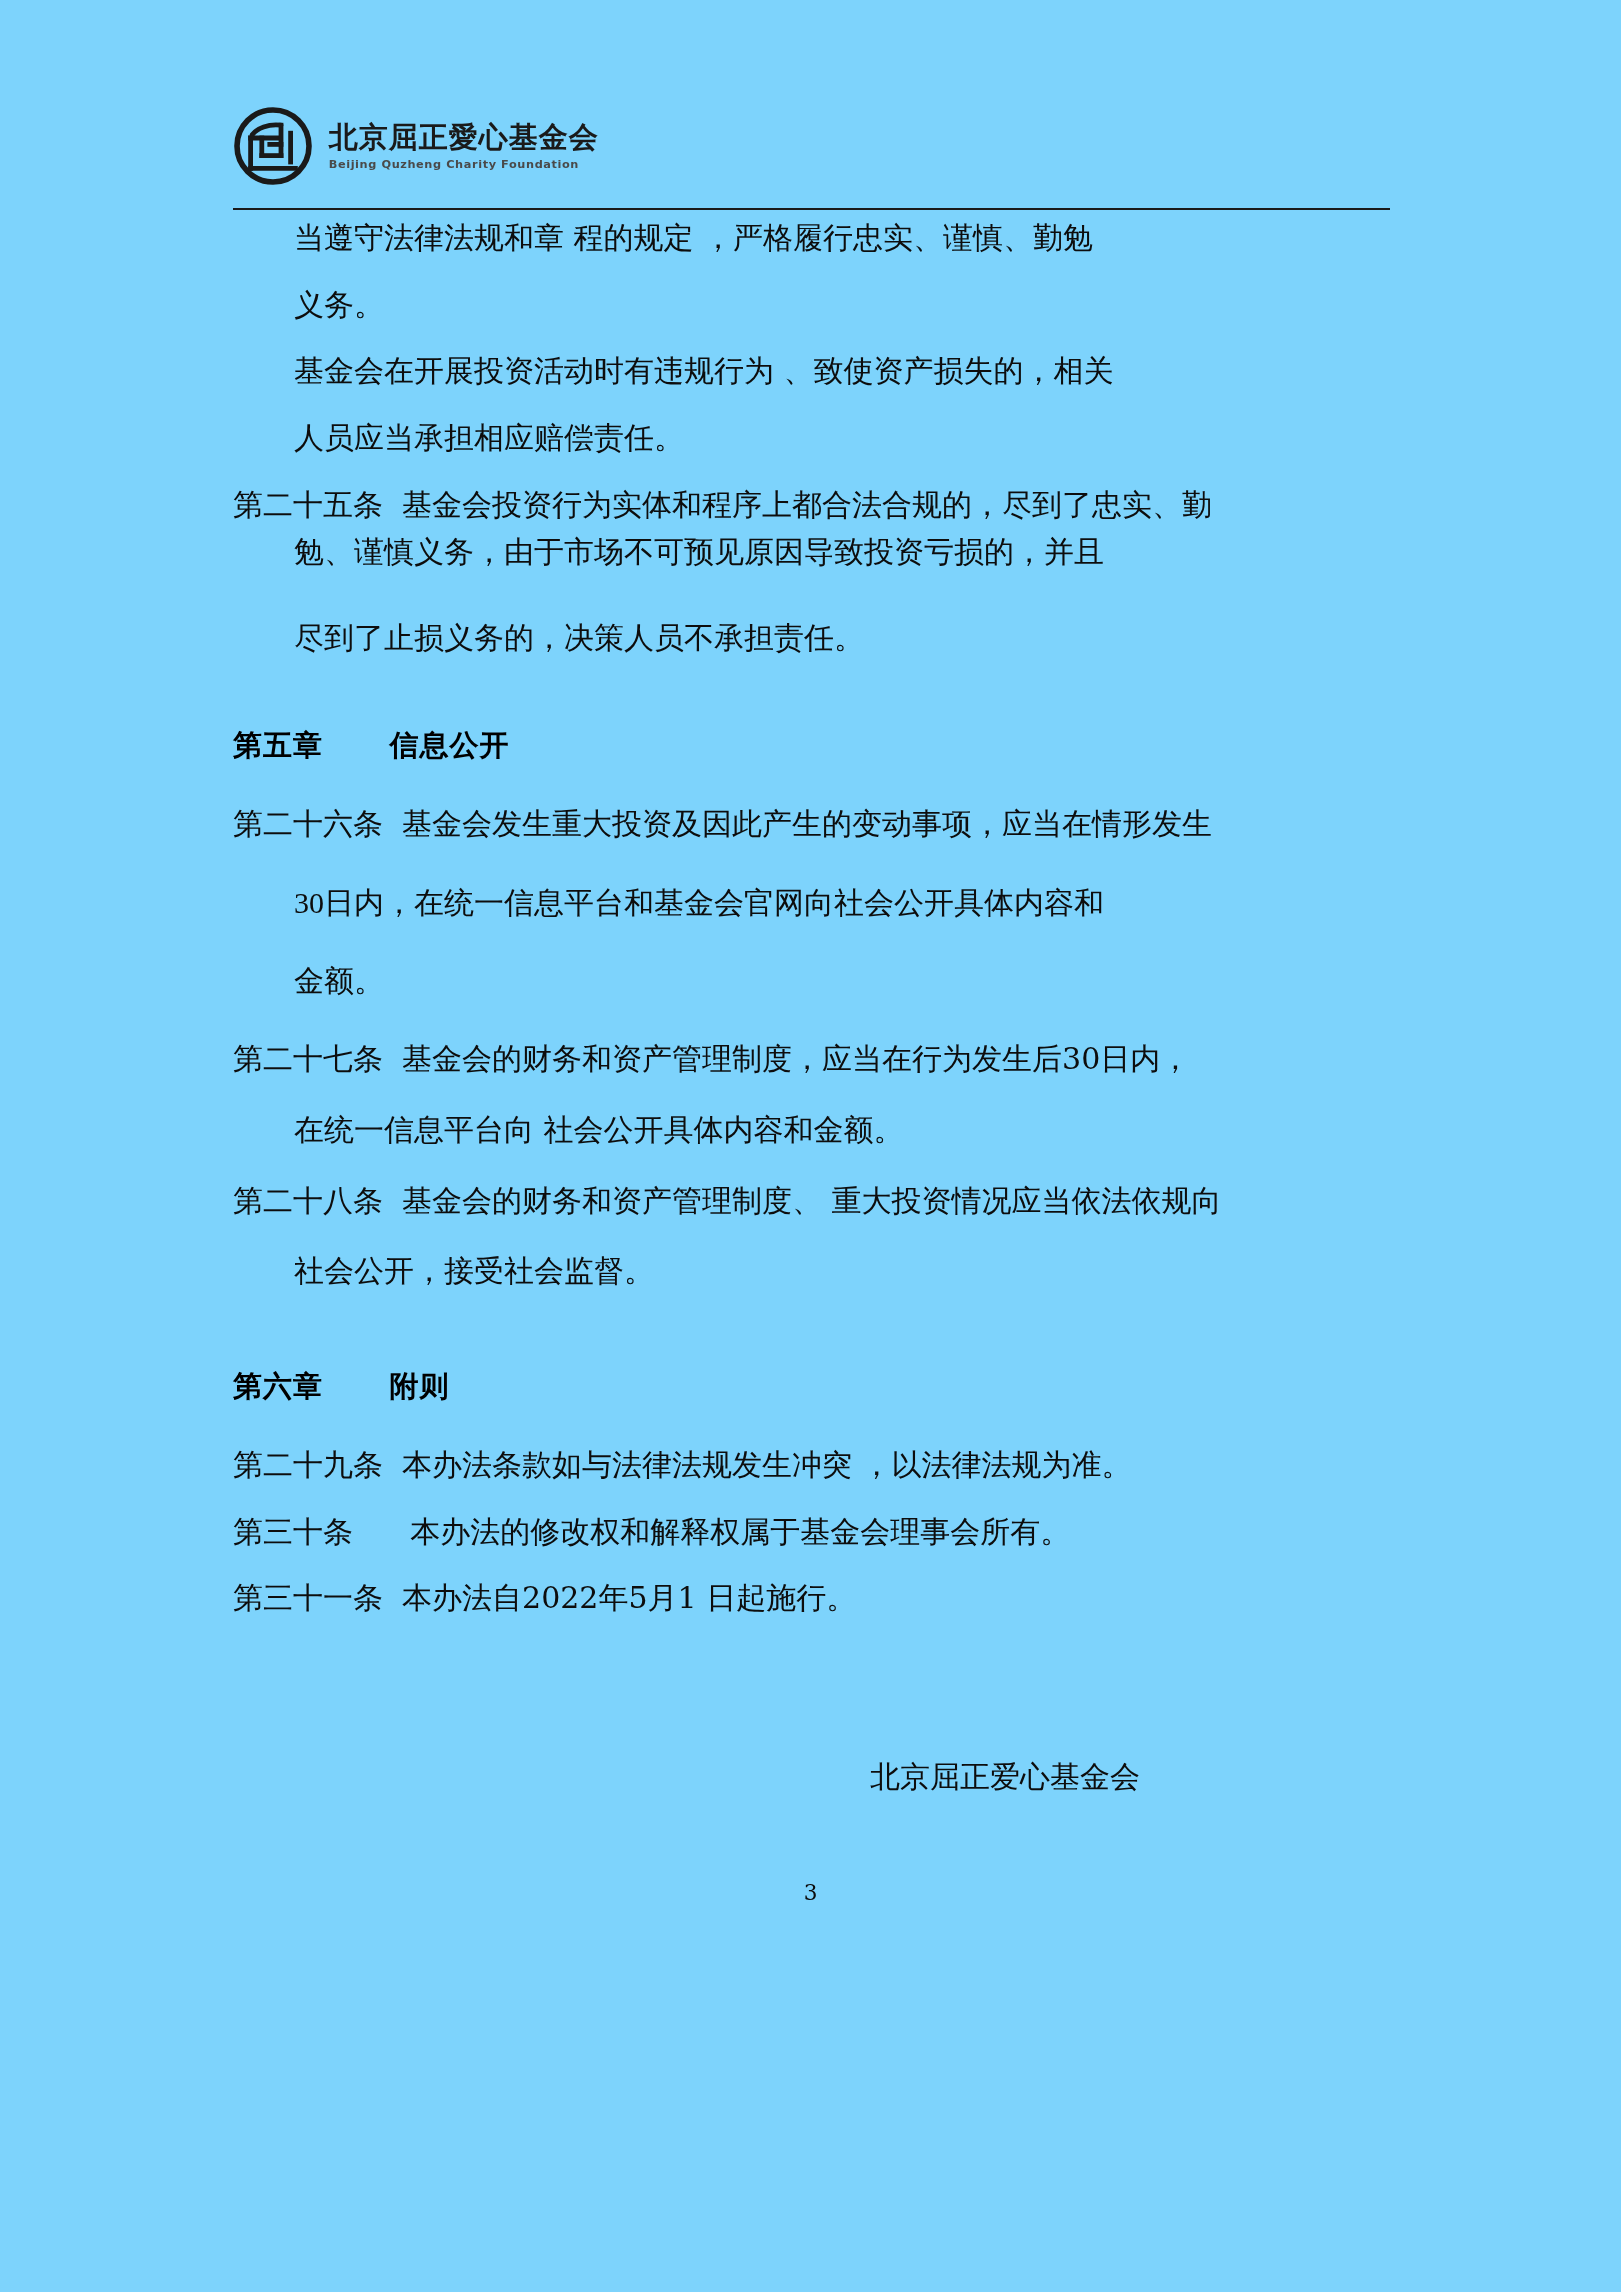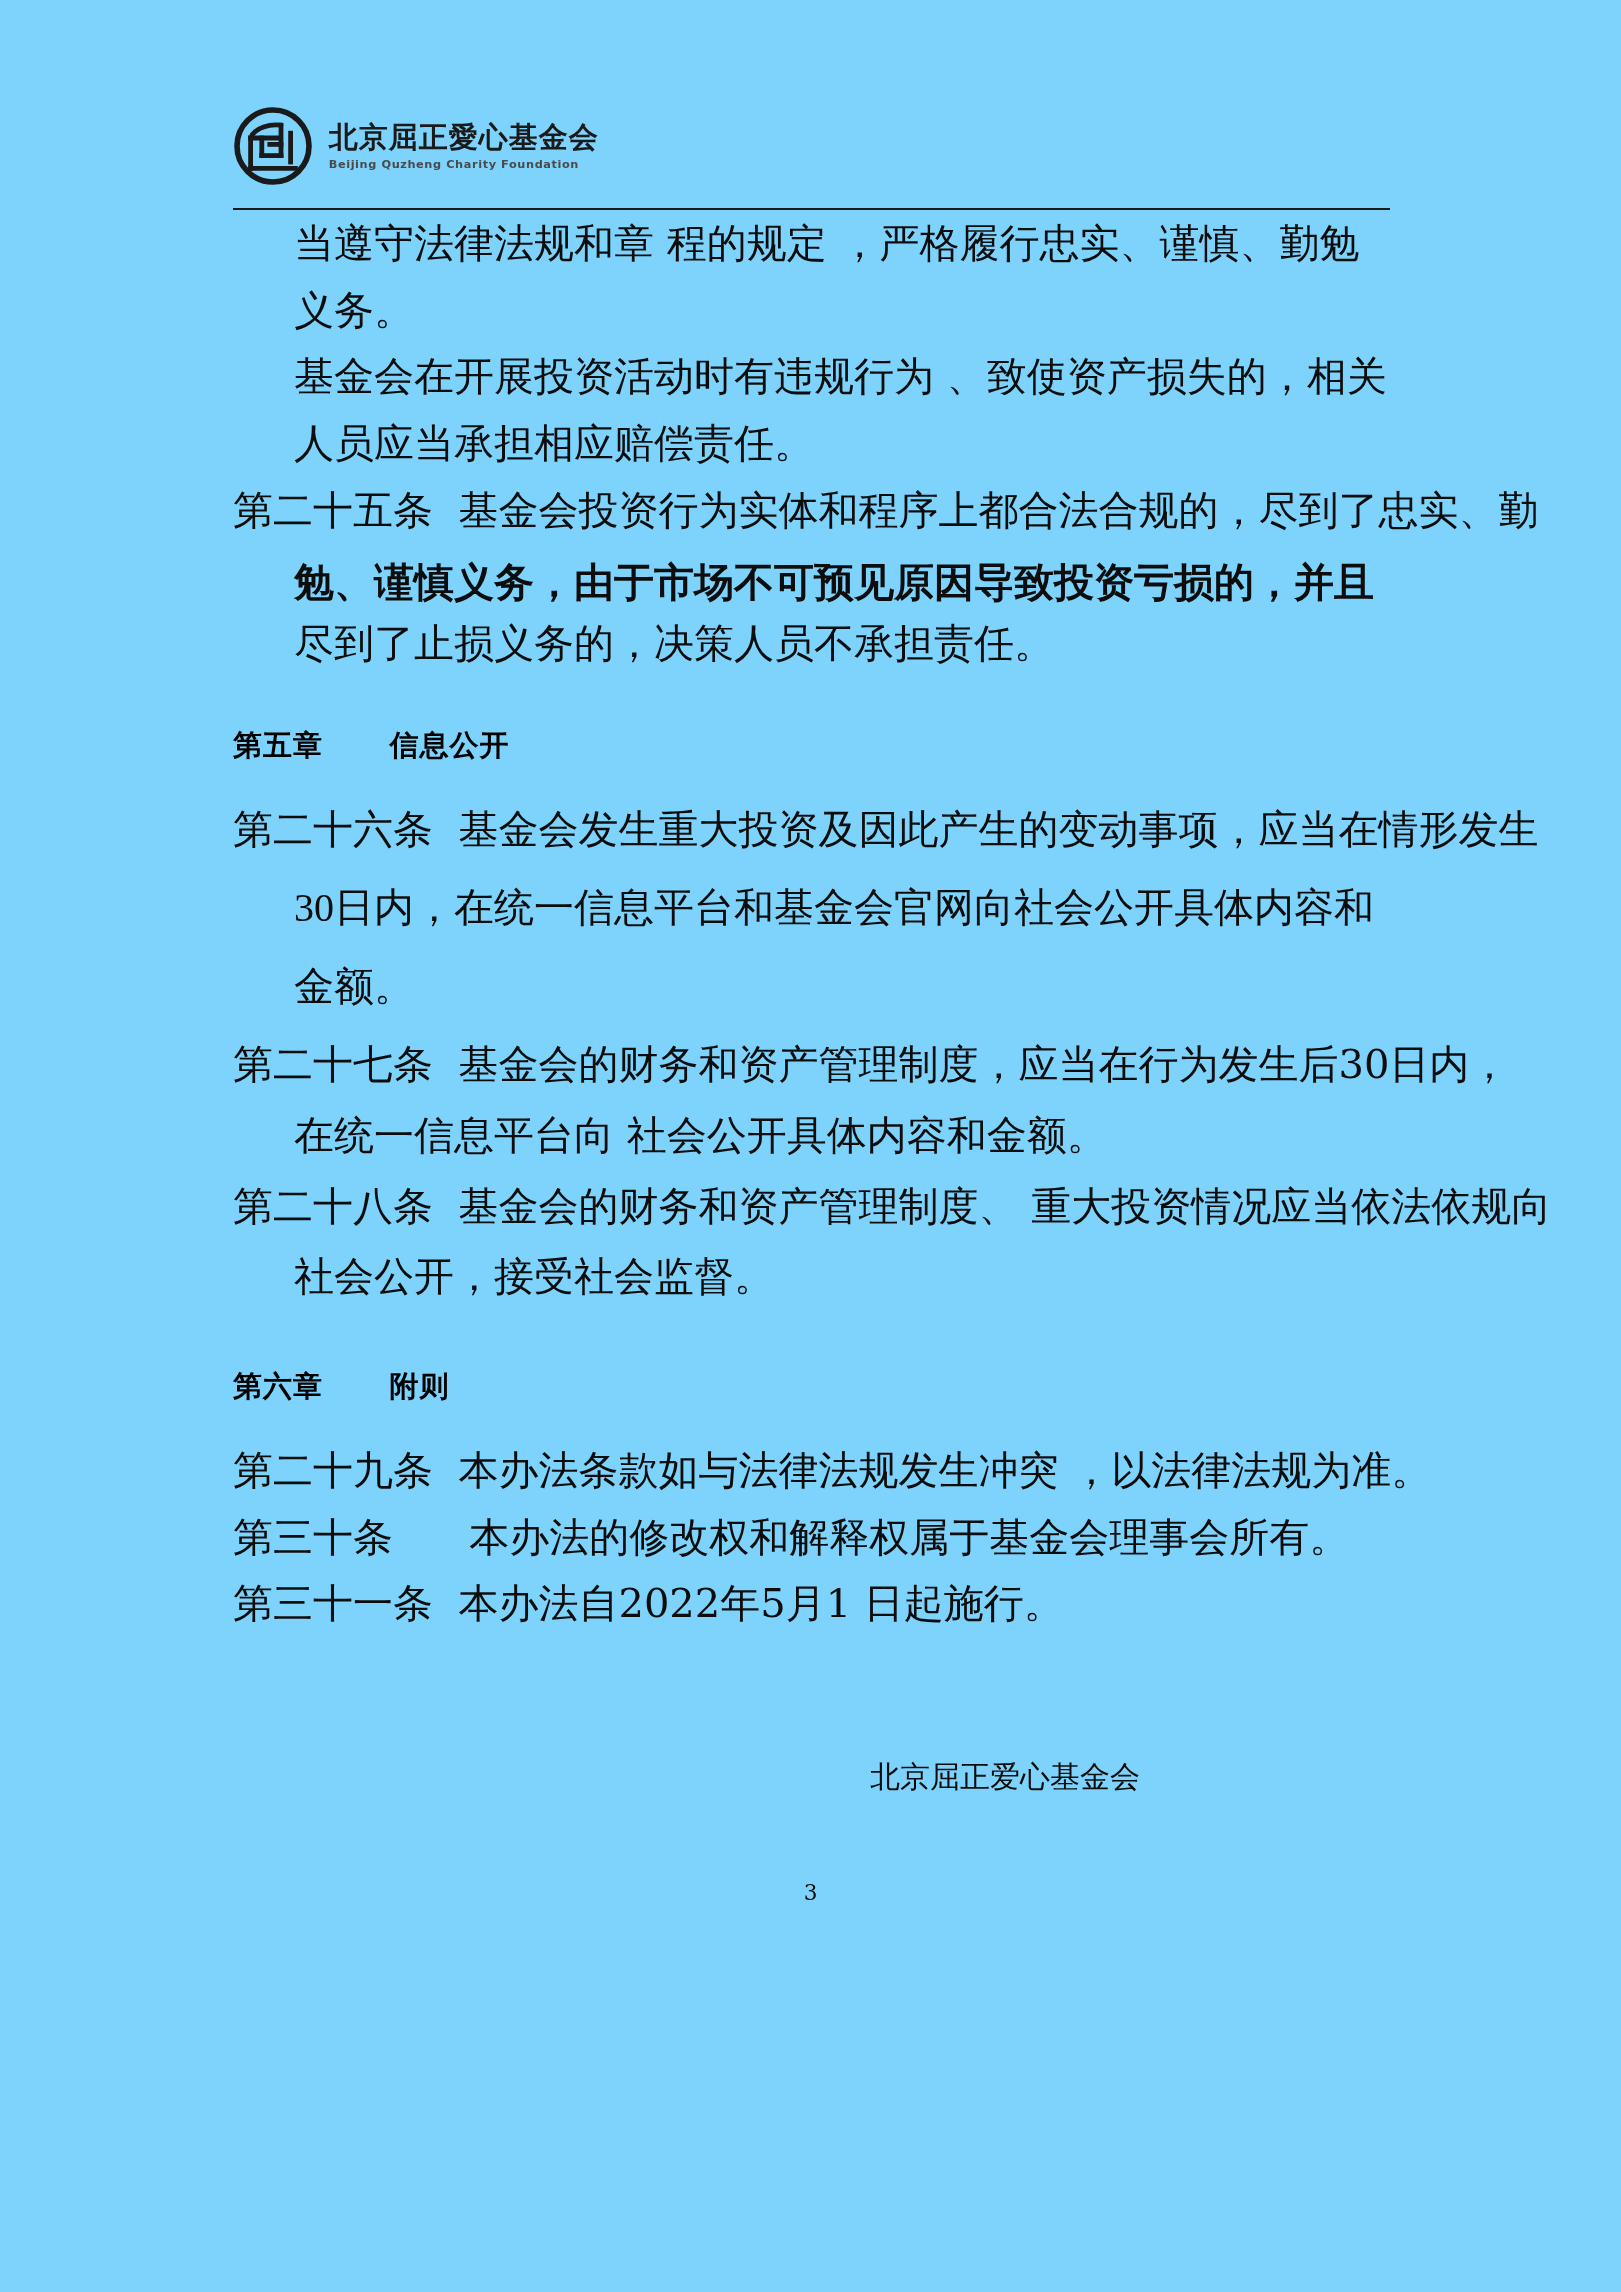--- a/index.html
+++ b/index.html
@@ -67,21 +67,21 @@
     left: 233px;
     top: 223px;
     width: 1157px;
   }
 
   
   .row {
     position: absolute;
     left: 0;
     font-family: "DejaVu Serif", serif;
-    font-size: 40px;
+    font-size: 30px;
     color: #0d0d0d;
     white-space: pre;
     line-height: 1;
   }   
   .row.hang    { padding-left: 61px; }   
 
   .heading {
     position: absolute;
     left: 0;
     font-family: "DejaVu Sans", sans-serif;
@@ -142,21 +142,21 @@
   <div class="header-rule"></div>
 
   <div class="doc">
 
     <div id="body-lines">
         <div class="row hang" style="top: 0px;">当遵守法律法规和章 程的规定 ，严格履行忠实、谨慎、勤勉</div>
         <div class="row hang" style="top: 67px;">义务。</div>
         <div class="row hang" style="top: 133px;">基金会在开展投资活动时有违规行为 、致使资产损失的，相关</div>
         <div class="row hang" style="top: 200px;">人员应当承担相应赔偿责任。</div>
         <div class="row" style="top: 267px;">第二十五条  基金会投资行为实体和程序上都合法合规的，尽到了忠实、勤</div>
-        <div class="row hang" style="top: 339px; font-weight: bold;">勉、谨慎义务，由于市场不可预见原因导致投资亏损的，并且</div>
+        <div class="row hang" style="top: 314px;">勉、谨慎义务，由于市场不可预见原因导致投资亏损的，并且</div>
         <div class="row hang" style="top: 400px;">尽到了止损义务的，决策人员不承担责任。</div>
       </div>
 
     <div class="heading" id="ch5-heading" style="top: 508px;">第五章      信息公开</div>
     <div id="ch5-lines">
         <div class="row" style="top: 586px;">第二十六条  基金会发生重大投资及因此产生的变动事项，应当在情形发生</div>
         <div class="row hang" style="top: 665px; font-family: Liberation Serif, serif;">30日内，在统一信息平台和基金会官网向社会公开具体内容和</div>
         <div class="row hang" style="top: 743px;">金额。</div>
         <div class="row" style="top: 821px;">第二十七条  基金会的财务和资产管理制度，应当在行为发生后30日内，</div>
         <div class="row hang" style="top: 892px;">在统一信息平台向 社会公开具体内容和金额。</div>

